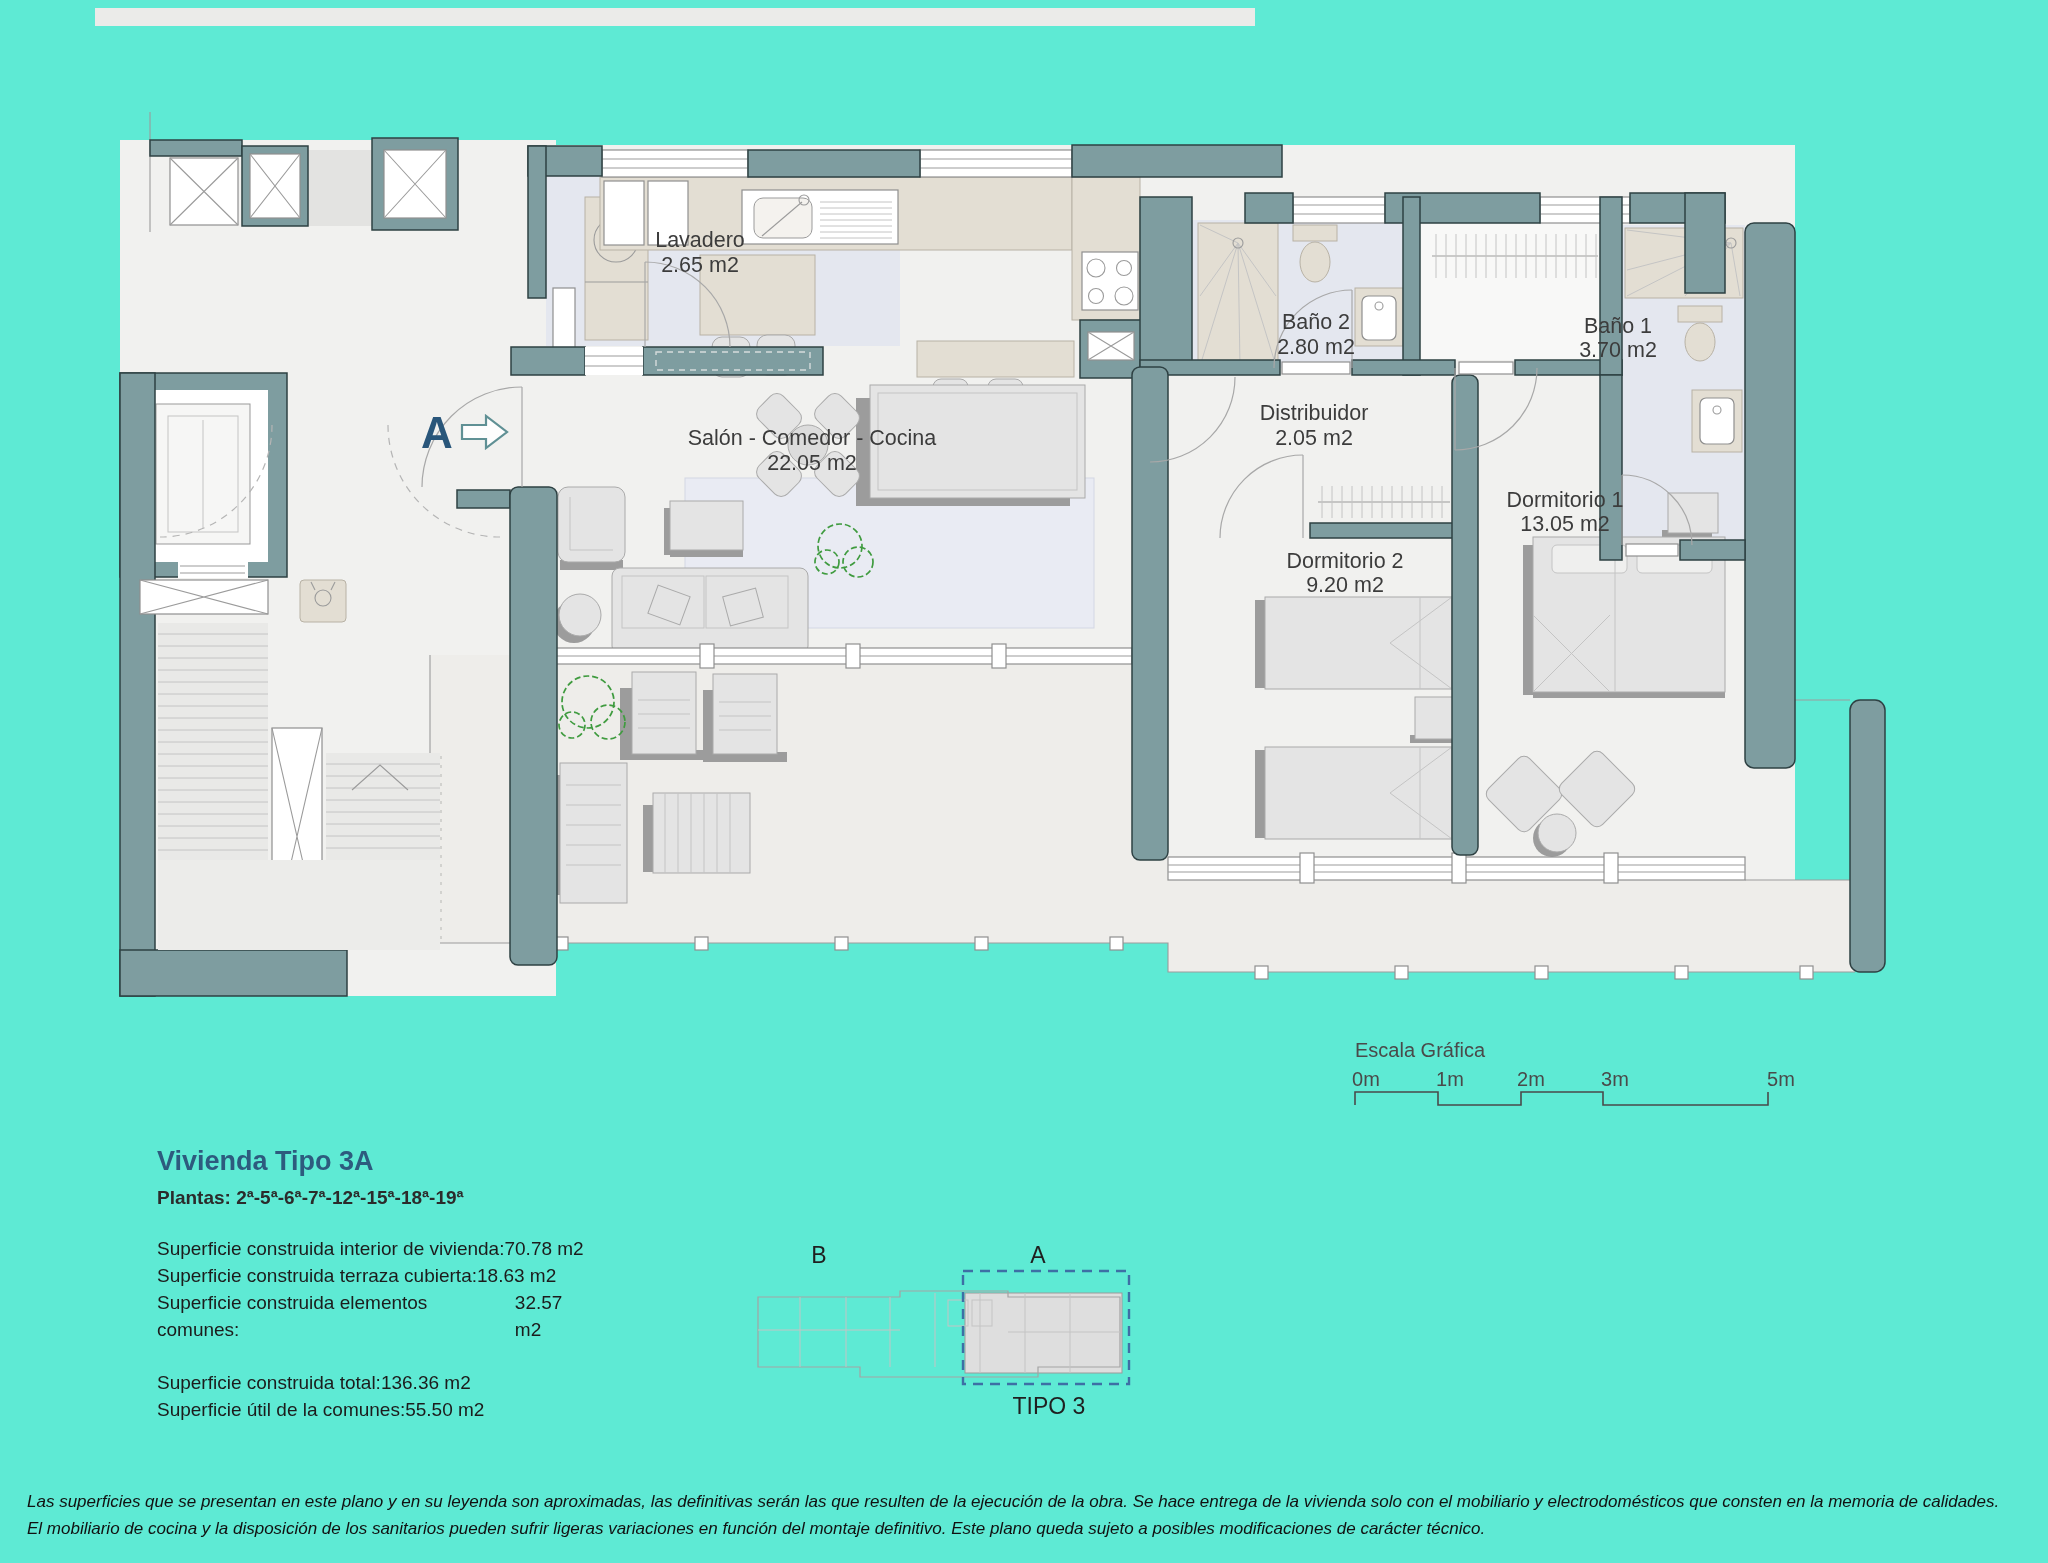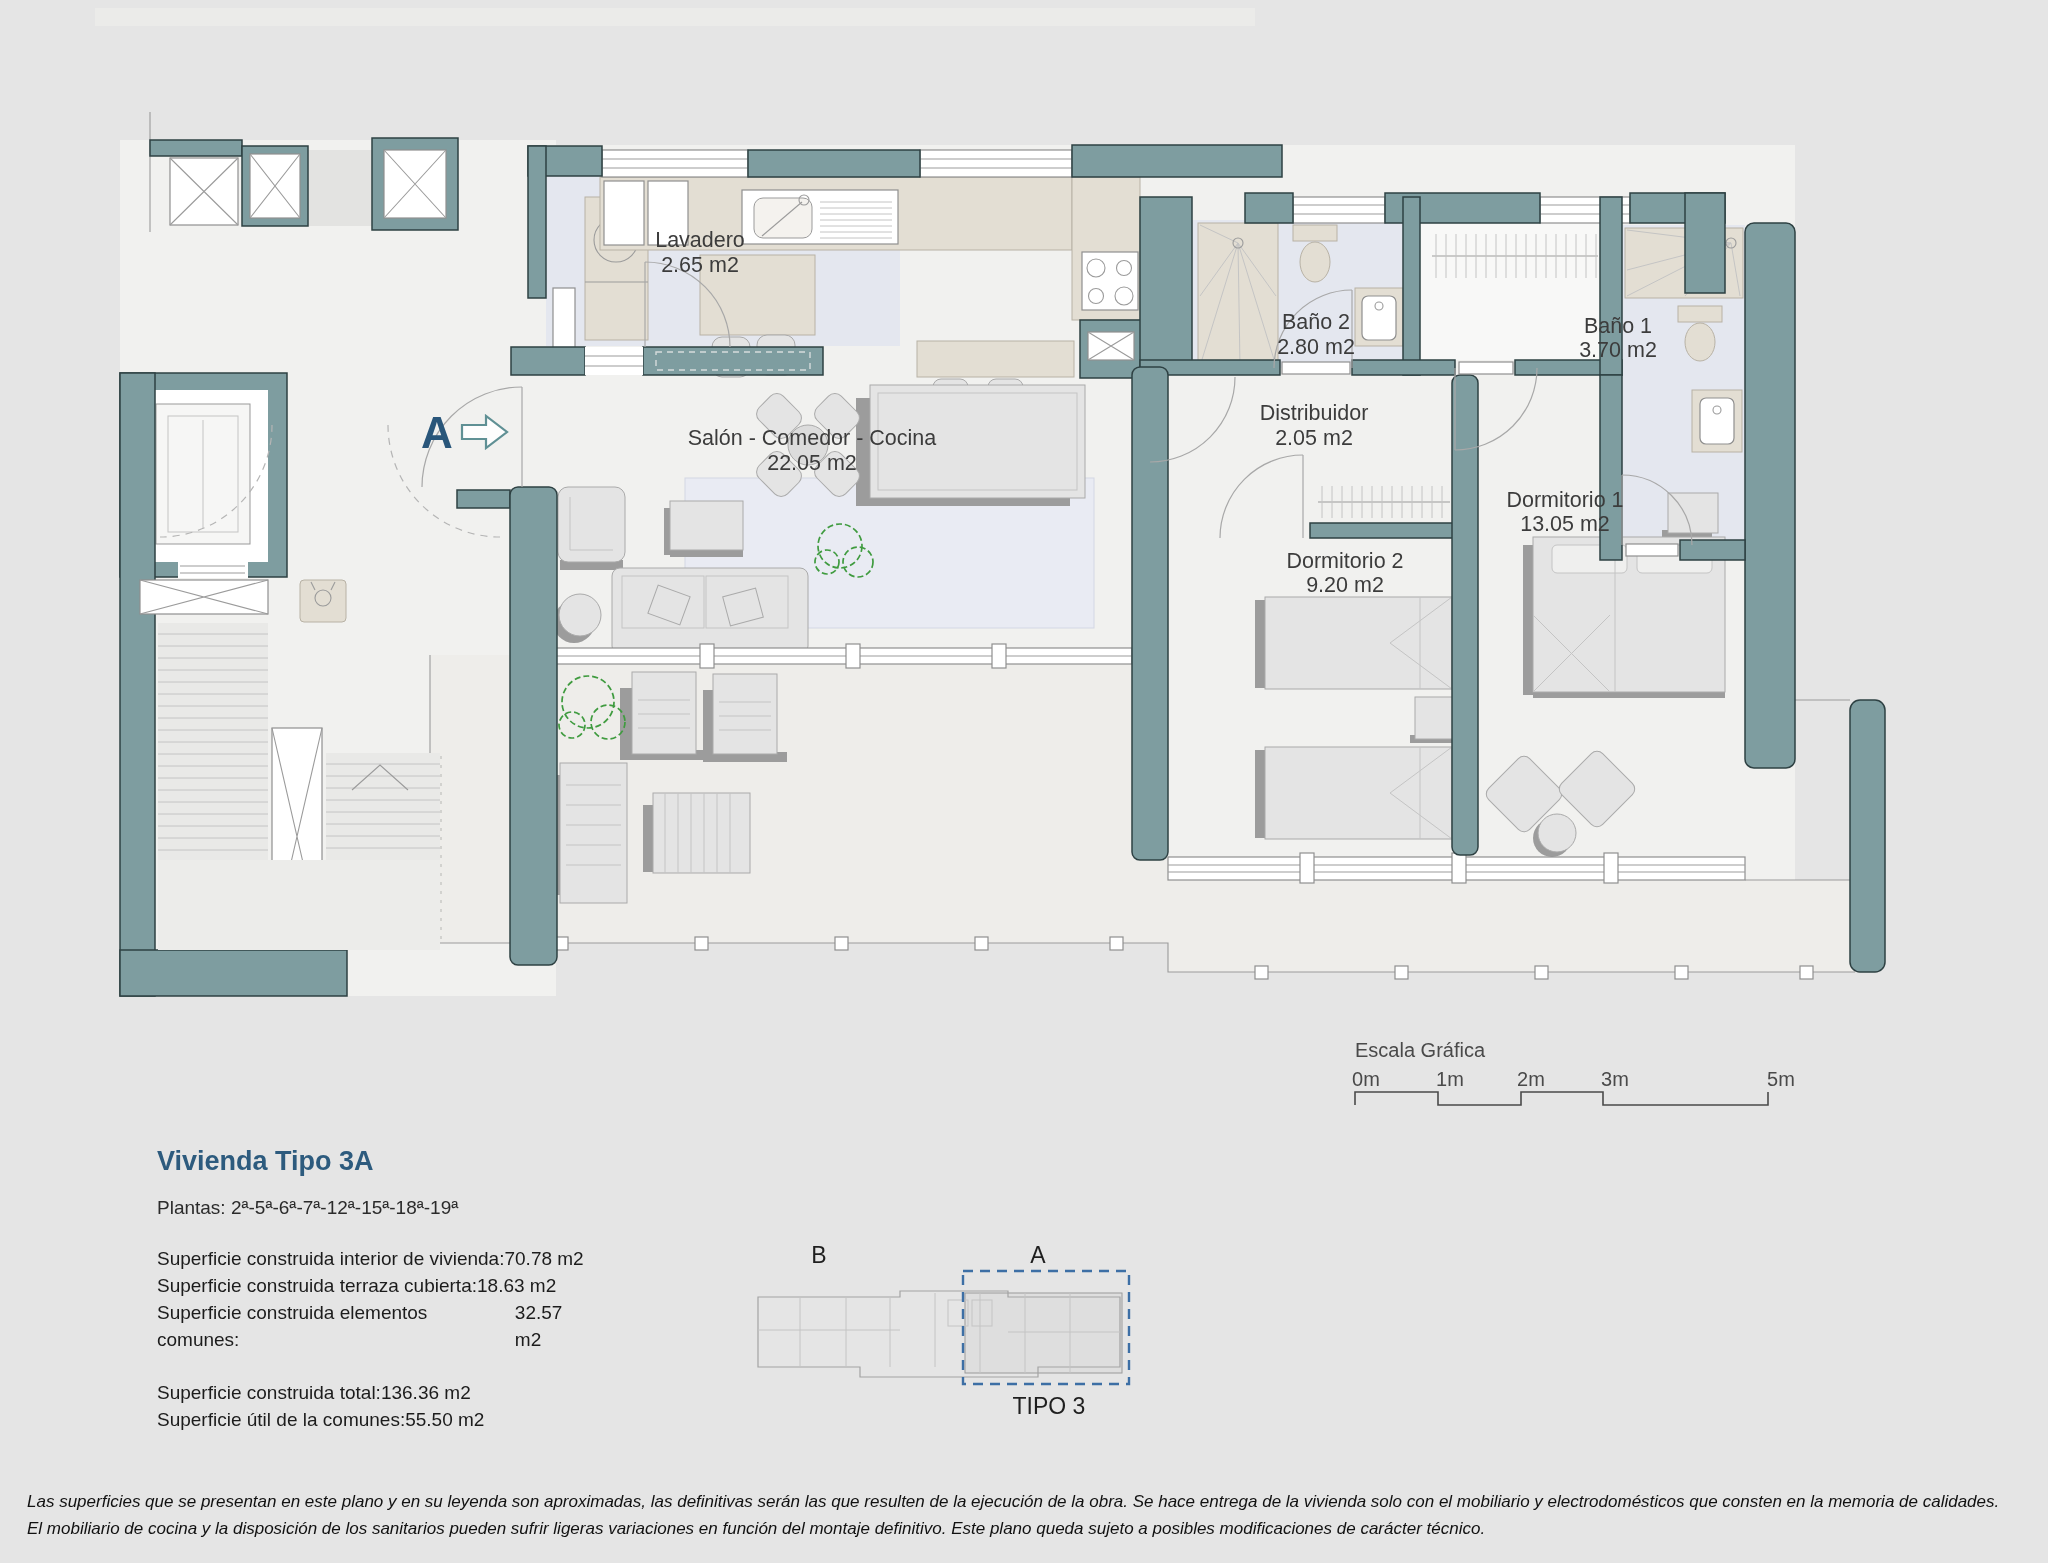--- a/index.html
+++ b/index.html
@@ -1,16 +1,16 @@
 <!DOCTYPE html>
 <html><head>
 <meta charset="utf-8">
 <style>
   html,body{margin:0;padding:0;background:#fff;}
-  #canvas{position:relative;width:2048px;height:1563px;background:#e5e5e5;overflow:hidden;
+  #canvas{position:relative;width:2048px;height:1563px;background:#5eead4;overflow:hidden;
           font-family:"Liberation Sans",sans-serif;}
   svg{position:absolute;left:0;top:0;}
 
   
   .wall{fill:#7e9da0;stroke:#2e4143;stroke-width:1.5;}
   .floor{fill:#f1f1ef;}
   .terr{fill:#eeedea;}
   .bath{fill:#e4e7ef;}
   .gray{fill:#e3e3e1;}
   .beige{fill:#e3ded3;stroke:#b8b2a5;stroke-width:1;}
@@ -24,21 +24,21 @@
   .plant{stroke:#3f9b3f;stroke-width:1.7;fill:none;stroke-dasharray:6 3;}
   .rlabel{font-size:21.5px;fill:#3c3c3c;text-anchor:middle;}
   .slabel{font-size:20px;fill:#4a4a4a;}
   .tick{font-size:20px;fill:#4a4a4a;text-anchor:middle;}
   .marker{font-size:44px;font-weight:bold;fill:#29567a;text-anchor:middle;}
   .kp{font-size:23px;fill:#1f1f1f;text-anchor:middle;}
 
   
   #legend{position:absolute;left:157px;top:1146px;width:437px;color:#1c1c1c;}
   #legend .title{font-size:27px;font-weight:bold;color:#2d5b7e;line-height:31px;}
-  #legend .plantas{font-size:19px;margin-top:18px;line-height:26px;color:#2b2b2b;}
+  #legend .plantas{font-size:19px;margin-top:8px;line-height:26px;color:#2b2b2b;font-weight:bold;}
   #legend .rows{margin-top:24px;}
   #legend .totals{margin-top:26px;}
   #legend .lrow{display:flex;justify-content:flex-start;font-size:19px;line-height:27px;color:#1c1c1c;}
   #footer{position:absolute;left:27px;top:1489px;color:#111;font-size:17px;line-height:26.5px;white-space:nowrap;font-style:italic;}
   #topband{position:absolute;left:95px;top:8px;width:1160px;height:18px;background:#ebebe9;}
 </style>
 </head>
 <body>
 
 <div id="canvas">

